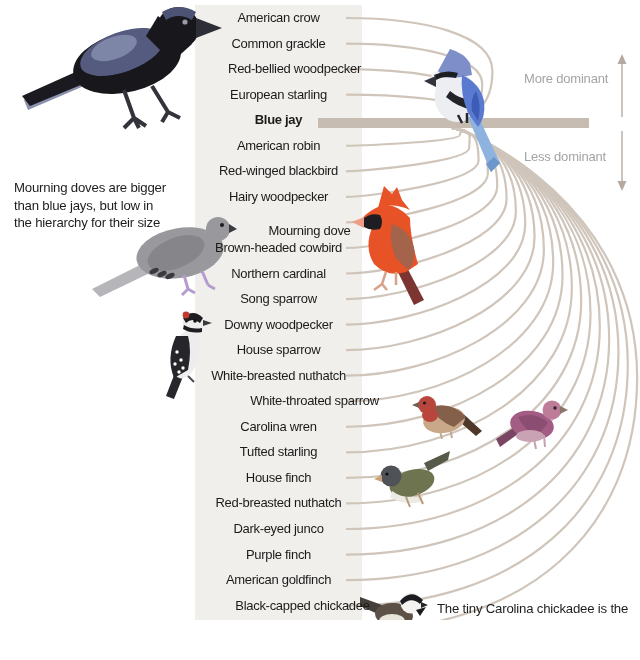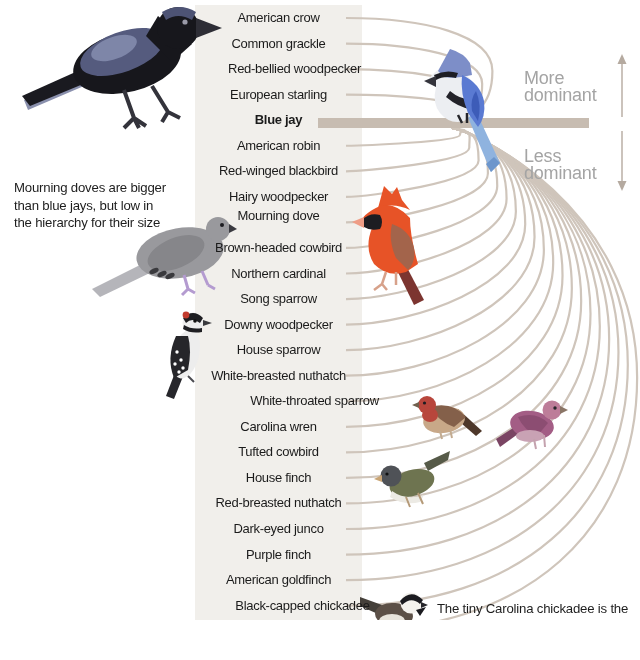--- a/index.html
+++ b/index.html
@@ -5,21 +5,21 @@
   html,body{margin:0;padding:0;background:#ffffff;}
   #stage{position:relative;width:640px;height:620px;background:#fff;overflow:hidden;
          font-family:Liberation Sans, sans-serif;}
   #panel{position:absolute;left:195px;top:5px;width:167px;height:644px;background:#f1efeb;z-index:1;}
   #arcs{position:absolute;left:0;top:0;z-index:2;pointer-events:none;}
   .row{position:absolute;left:195px;width:167px;text-align:center;font-size:13px;
        letter-spacing:-0.3px;color:#1b1b1b;z-index:4;line-height:16px;height:16px;}
   .row.bold{font-weight:700;}
   .bird{position:absolute;z-index:3;}
   .note{position:absolute;z-index:4;font-size:13.2px;line-height:17.5px;color:#1d1d1d;letter-spacing:-0.2px;}
-  .muted{position:absolute;z-index:4;font-size:18px;line-height:17px;color:#a4a4a4;letter-spacing:-0.2px;}
+  .muted{position:absolute;z-index:4;font-size:13px;line-height:17px;color:#a4a4a4;letter-spacing:-0.2px;}
 </style>
 </head>
 <body>
 
 <div id="stage">
 
   <div id="panel" style="background: rgb(241, 239, 235);"></div>
 
   <svg id="arcs" width="640" height="660">
     <g id="arc-group">
@@ -85,30 +85,30 @@
 
   <div id="rows">
       <div class="row" style="top: 10px;">American crow</div>
       <div class="row" style="top: 35.55px;">Common grackle</div>
       <div class="row" style="top: 61.1px; margin-left: 16px;">Red-bellied woodpecker</div>
       <div class="row" style="top: 86.65px;">European starling</div>
       <div class="row bold" style="top: 112.2px;">Blue jay</div>
       <div class="row" style="top: 137.75px;">American robin</div>
       <div class="row" style="top: 163.3px;">Red-winged blackbird</div>
       <div class="row" style="top: 188.85px;">Hairy woodpecker</div>
-      <div class="row" style="top: 208px;">Mourning dove</div>
+      <div class="row" style="top: 223px; margin-left: 31px;">Mourning dove</div>
       <div class="row" style="top: 239.95px;">Brown-headed cowbird</div>
       <div class="row" style="top: 265.5px;">Northern cardinal</div>
       <div class="row" style="top: 291.05px;">Song sparrow</div>
       <div class="row" style="top: 316.6px;">Downy woodpecker</div>
       <div class="row" style="top: 342.15px;">House sparrow</div>
       <div class="row" style="top: 367.7px;">White-breasted nuthatch</div>
       <div class="row" style="top: 393.25px; padding-left: 36px;">White-throated sparrow</div>
       <div class="row" style="top: 418.8px;">Carolina wren</div>
-      <div class="row" style="top: 444.35px;">Tufted cowbird</div>
+      <div class="row" style="top: 444.35px;">Tufted starling</div>
       <div class="row" style="top: 469.9px;">House finch</div>
       <div class="row" style="top: 495.45px;">Red-breasted nuthatch</div>
       <div class="row" style="top: 521px;">Dark-eyed junco</div>
       <div class="row" style="top: 546.55px;">Purple finch</div>
       <div class="row" style="top: 572.1px;">American goldfinch</div>
       <div class="row" style="top: 597.65px; padding-left: 24px;">Black-capped chickadee</div>
       <div class="row" style="top: 623.2px;">Carolina chickadee</div>
     </div>
 
   <svg class="bird" style="left:22px;top:0px" width="200" height="134" viewBox="0 0 200 134">

